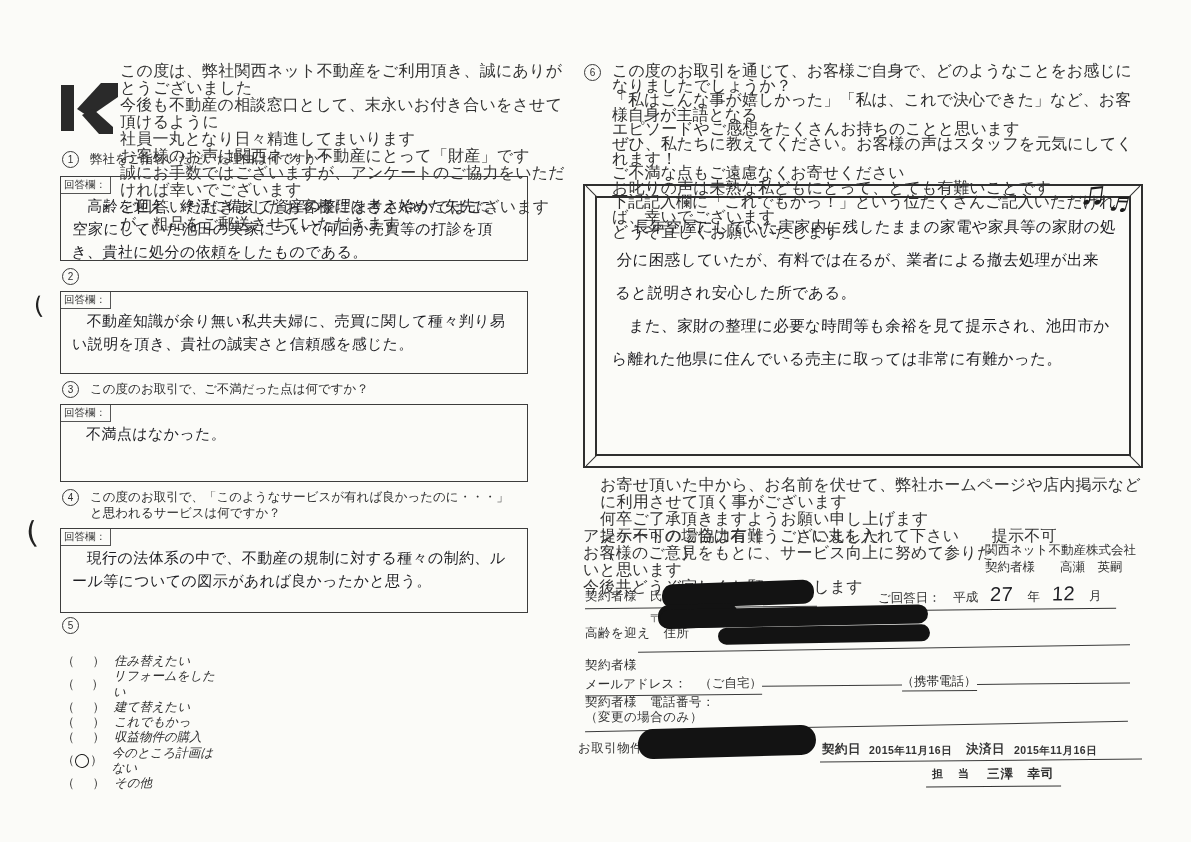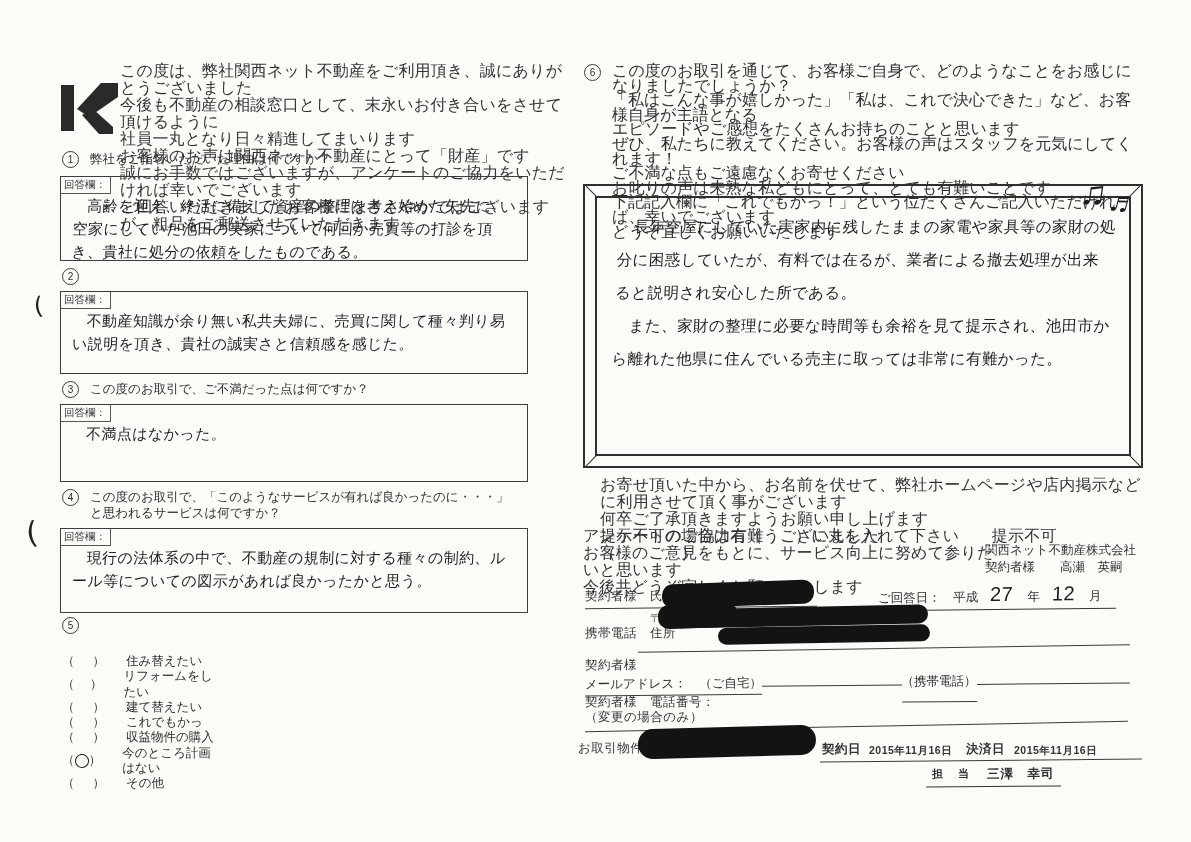--- a/index.html
+++ b/index.html
@@ -21,21 +21,21 @@
     border-right:1.2px solid #555;border-bottom:1.2px solid #555;color:#3a3a3a;}
   .hand{font-family:"Liberation Sans","DejaVu Sans",sans-serif;color:#1d1d22;
     transform:skewX(-3deg);letter-spacing:.4px;}
   .hand-ans{font-size:15px;line-height:23px;padding:17px 12px 4px 12px;text-indent:.9em;}
   .mparen{position:absolute;font-size:24px;color:#222;transform:rotate(-6deg);font-family:"DejaVu Sans",sans-serif;}
   
   .opt{display:flex;align-items:center;font-size:12.5px;line-height:15.3px;color:#2f2f2f;}
   .par{color:#2f2f2f;}
   .slot{display:inline-flex;width:18px;justify-content:center;align-items:center;}
   .ocircle{width:12px;height:12px;border:1.7px solid #1f1f1f;border-radius:50%;display:inline-block;transform:rotate(-8deg);}
-  .olbl{margin-left:21px;}
+  .olbl{margin-left:9px;font-style:italic;}
   
   .frame{position:absolute;border:2px solid #2f2f2f;}
   .frame-inner{position:absolute;left:10px;top:10px;right:10px;bottom:10px;border:2px solid #2f2f2f;}
   .fc{position:absolute;width:15px;height:0;border-top:1.6px solid #2f2f2f;}
   .uline{position:absolute;border-top:1.2px solid #3b3b3b;height:0;}
   .bar{position:absolute;background:#131313;border-radius:11px;}
   .flabel{position:absolute;font-size:12.5px;letter-spacing:.5px;color:#333;}
   .bold{font-weight:bold;}
   .note{position:absolute;color:#1c1c1c;}
   .hw-num{font-size:20px;line-height:20px;}
@@ -194,32 +194,32 @@
   <div class="bar" style="left:662px;top:582px;width:152px;height:24px;transform:rotate(-2deg)"></div>
 
   <div class="abs" style="left:878px;top:584px;width:238px;display:flex;align-items:baseline;border-bottom:1.4px solid #333;padding-bottom:3px;transform:rotate(-0.6deg)">
     <span style="font-size:12.5px">ご回答日：　平成</span>
     <span class="hand hw-num" style="margin-left:12px">27</span>
     <span style="font-size:12.5px;margin-left:14px">年</span>
     <span class="hand hw-num" style="margin-left:12px">12</span>
     <span style="font-size:12.5px;margin-left:14px">月</span>
   </div>
 
-  <span class="flabel" style="left:585px;top:625px">携帯電話　住所</span>
+  <span class="flabel" style="left:585px;top:625px">高齢を迎え　住所</span>
   <span class="flabel" style="left:650px;top:611px;font-size:11px">〒</span>
   <div class="uline" style="left:638px;top:648px;width:492px;transform:rotate(-0.9deg)"></div>
   <div class="bar" style="left:658px;top:604px;width:80px;height:24px;transform:rotate(-2deg)"></div>
   <div class="bar" style="left:660px;top:607px;width:268px;height:19px;transform:rotate(-1.2deg)"></div>
   <div class="bar" style="left:718px;top:626px;width:212px;height:17px;transform:rotate(-1deg)"></div>
 
   <span class="flabel" style="left:585px;top:657px">契約者様</span>
   <div class="abs" style="left:585px;top:669px;width:545px;display:flex;align-items:baseline;transform:rotate(-0.5deg)">
     <span style="font-size:12.5px;border-bottom:1.2px solid #3b3b3b;padding-bottom:2px">メールアドレス：　（ご自宅）</span>
     <span style="flex:1;border-bottom:1.2px solid #3b3b3b;height:16px"></span>
-    <span style="font-size:12.5px;border-bottom:1.2px solid #3b3b3b;padding-bottom:11px">（携帯電話）</span>
+    <span style="font-size:12.5px;border-bottom:1.2px solid #3b3b3b;padding-bottom:0">（携帯電話）</span>
     <span style="flex:1.1;border-bottom:1.2px solid #3b3b3b;height:16px"></span>
   </div>
 
   <span class="flabel" style="left:585px;top:694px">契約者様　電話番号：</span>
   <span class="flabel" style="left:585px;top:709px">（変更の場合のみ）</span>
   <div class="uline" style="left:585px;top:726px;width:543px;transform:rotate(-1.1deg)"></div>
 
   <span class="flabel" style="left:578px;top:740px">お取引物件名：</span>
   <div class="bar" style="left:638px;top:727px;width:178px;height:30px;border-radius:15px;transform:rotate(-1.6deg)"></div>
   <span class="flabel bold" style="left:822px;top:741px">契約日</span>

